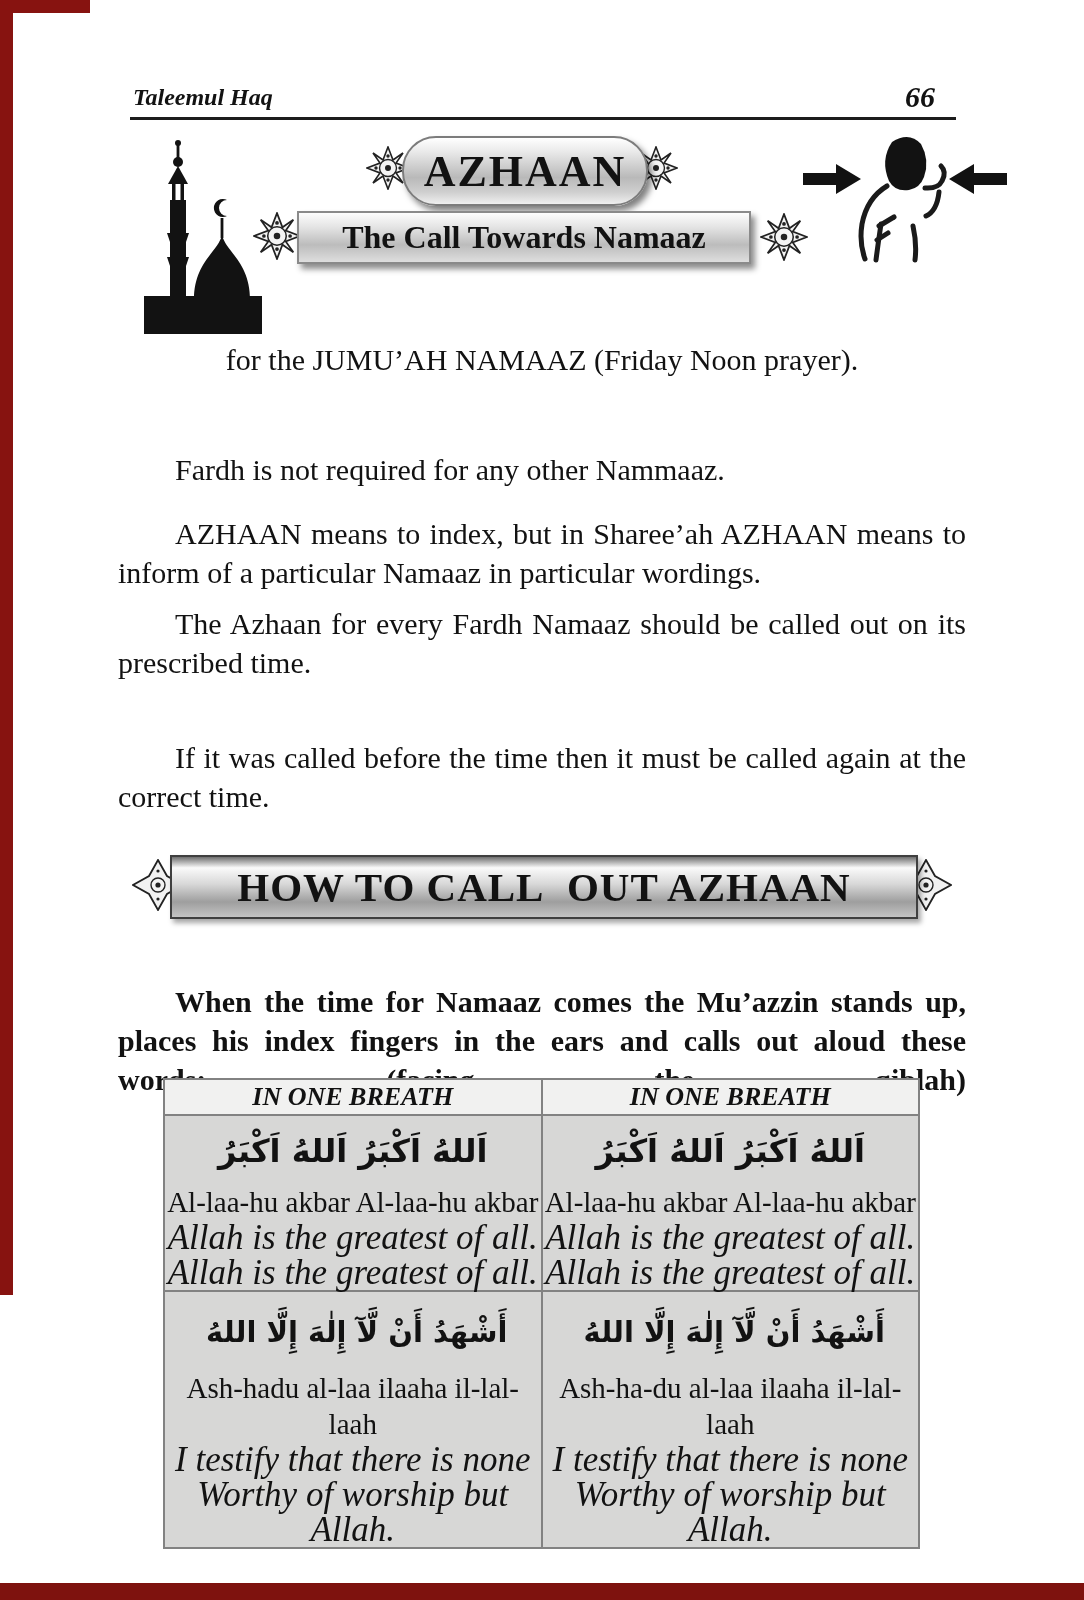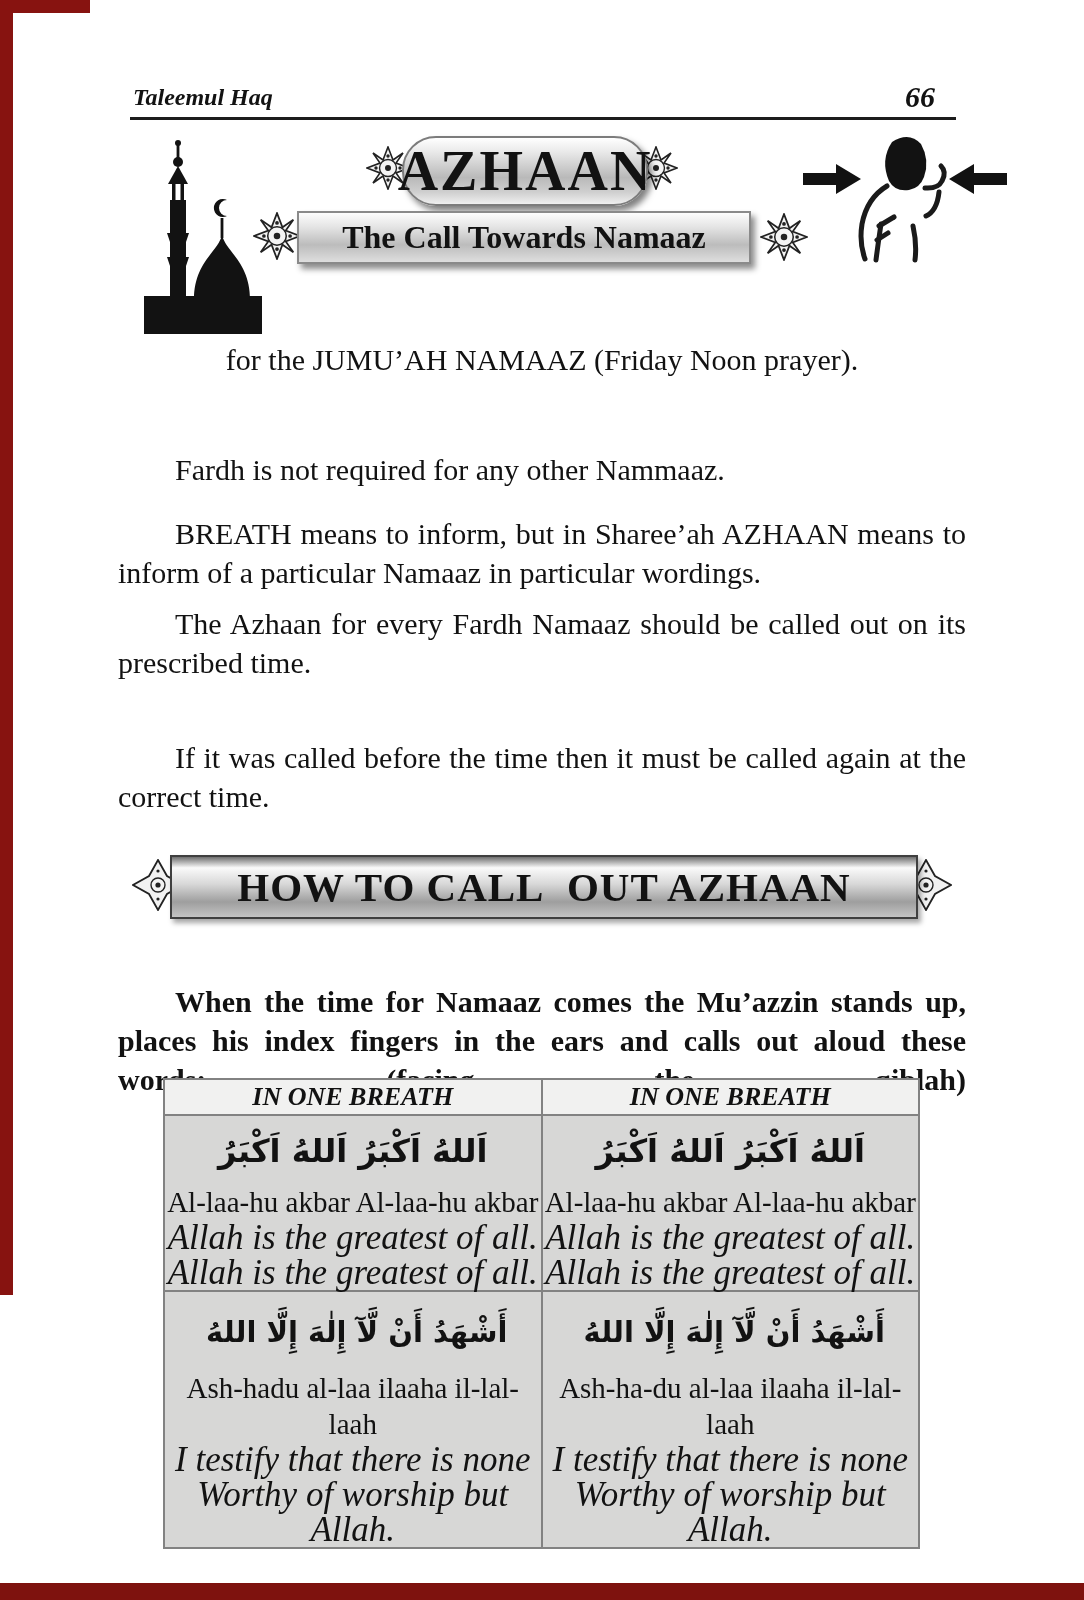--- a/index.html
+++ b/index.html
@@ -18,21 +18,21 @@
   .hdr-title{position:absolute;left:133px;top:84px;font-style:italic;font-weight:600;font-size:24px;}
   .hdr-page{position:absolute;left:905px;top:80px;font-style:italic;font-weight:bold;font-size:30px;}
   .hdr-rule{position:absolute;left:130px;top:117px;width:826px;height:3px;background:#1c1c1c;}
 
   
   .pill-title{
     position:absolute;left:402px;top:136px;width:242px;height:66px;border-radius:34px;
     background:linear-gradient(180deg,#ffffff 0%,#e8e8e8 22%,#b9b9b9 60%,#cfcfcf 82%,#efefef 100%);
     border:2px solid #7c7c7c;box-shadow:4px 5px 6px rgba(0,0,0,0.5);
     display:flex;align-items:center;justify-content:center;
-    font-size:56px;font-weight:bold;letter-spacing:2px;z-index:3;
+    font-size:44px;font-weight:bold;letter-spacing:2px;z-index:3;
   }
   .bar-subtitle{
     position:absolute;left:297px;top:211px;width:450px;height:49px;
     background:linear-gradient(180deg,#fdfdfd 0%,#e3e3e3 30%,#bcbcbc 65%,#dedede 100%);
     border:2px solid #8a8a8a;box-shadow:4px 5px 6px rgba(0,0,0,0.45);
     display:flex;align-items:center;justify-content:center;
     font-size:32px;font-weight:bold;z-index:3;
   }
   .section-banner{
     position:absolute;left:170px;top:855px;width:744px;height:60px;
@@ -151,21 +151,21 @@
   <path class="stroke" d="M86,98 q-3,20 -5,36"></path>
   <path class="stroke" d="M118,100 q4,18 2,34"></path>
   <path class="stroke" d="M84,100 l15,-9"></path>
   <path class="stroke" d="M82,114 l11,-7"></path>
 </svg>
 
 <div class="para center" style="top:340px;">
   <div>for the JUMU’AH NAMAAZ (Friday Noon prayer).</div>
 </div>
 <div class="para indent-only" style="top:450px;">Fardh is not required for any other Nammaaz.</div>
-<div class="para just" style="top:514px;">BREATH means to inform, but in Sharee’ah AZHAAN means to inform of a particular Namaaz in particular wordings.</div>
+<div class="para just" style="top:514px;">AZHAAN means to index, but in Sharee’ah AZHAAN means to inform of a particular Namaaz in particular wordings.</div>
 <div class="para just" style="top:604px;">The Azhaan for every Fardh Namaaz should be called out on its prescribed time.</div>
 <div class="para just" style="top:738px;">If it was called before the time then it must be called again at the correct time.</div>
 
 <span class="ornament" style="left:132px;top:859px;">
   <svg width="52" height="52" viewBox="-26 -26 52 52">
     <path d="M0,-25 L9,-9 L25,0 L9,9 L0,25 L-9,9 L-25,0 L-9,-9 Z" fill="#f2f2f2" stroke="#222" stroke-width="1.8"></path>
     <circle r="7" fill="none" stroke="#222" stroke-width="1.4"></circle>
     <circle r="2.6" fill="#222"></circle>
     <circle cx="0" cy="-14" r="1.6" fill="#222"></circle>
       <circle cx="0" cy="14" r="1.6" fill="#222"></circle>

